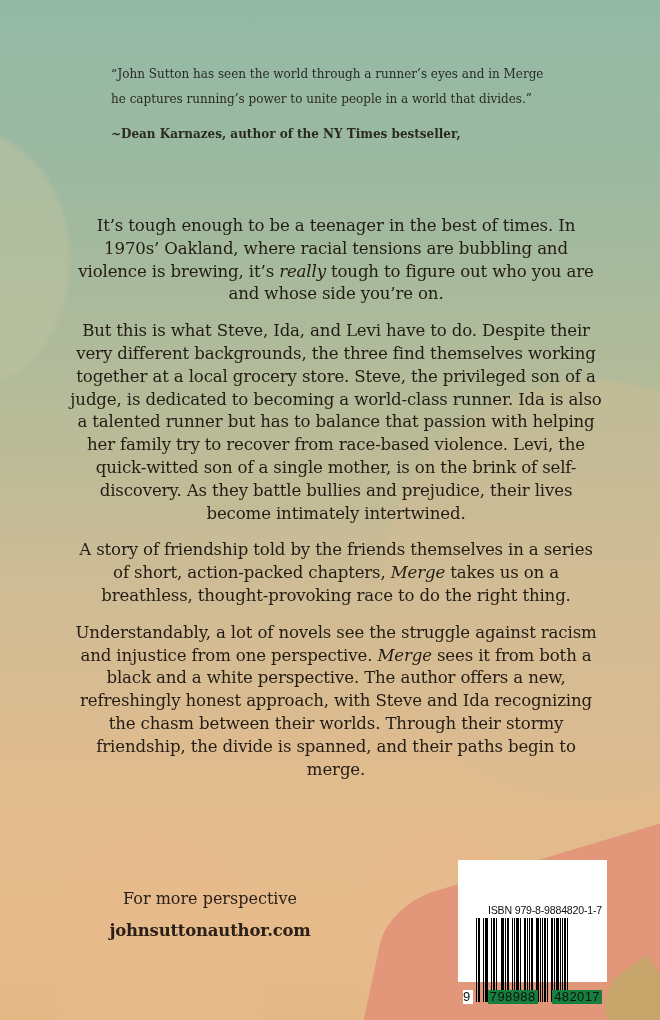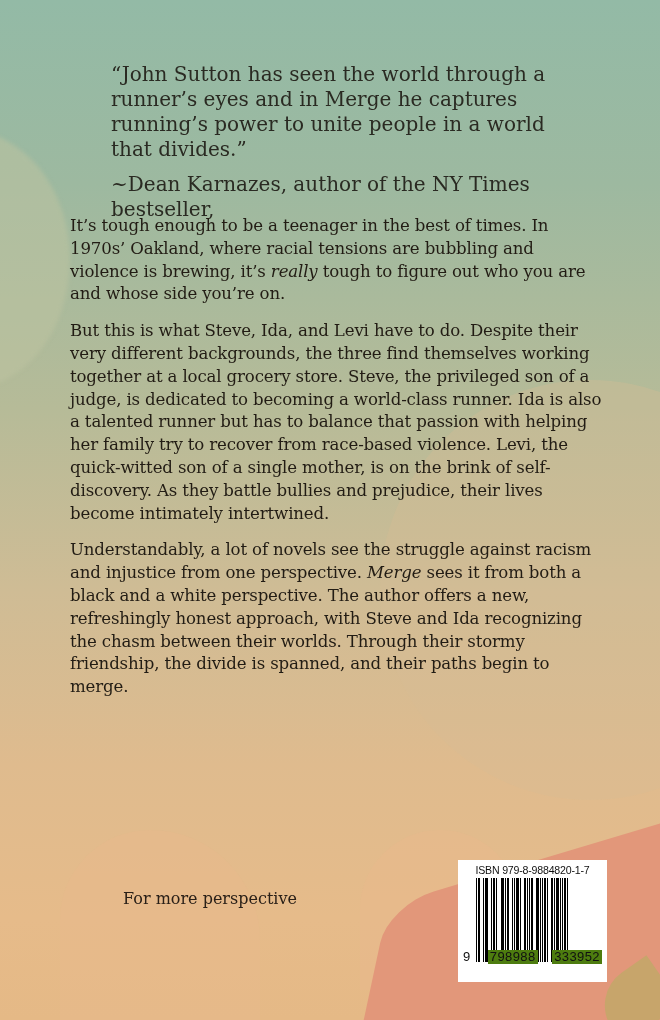--- a/index.html
+++ b/index.html
@@ -17,41 +17,41 @@
   .blob-5 { left: 360px; top: 830px; width: 160px; height: 160px; background: rgba(232,185,140,0.6); border-radius: 50% 50% 0 0; }
   .wedge {
     position: absolute; right: -40px; bottom: -20px; width: 320px; height: 260px;
     background: #e2977a; transform: skewX(-30deg) rotate(-20deg); transform-origin: bottom right;
     border-radius: 40px 0 0 0;
   }
   .wedge-tip { position: absolute; right: -10px; bottom: -10px; width: 70px; height: 60px; background: #c7a56b; transform: rotate(-35deg); border-radius: 40px 0 0 0; }
 
   .content { position: relative; z-index: 2; }
 
-  .quote-block { position: absolute; left: 111px; top: 62px; width: 440px; font-size: 20px; line-height: 25px; color: #2a2a22; }
+  .quote-block { position: absolute; left: 111px; top: 62px; width: 440px; font-size: 12px; line-height: 25px; color: #2a2a22; }
   .quote-block p { margin: 0; }
-  .quote-attrib { margin-top: 10px !important; }
+  .quote-attrib { margin-top: 10px !important; font-weight: bold; }
   .quote-book { font-style: italic; }
 
   .body-text { position: absolute; left: 70px; top: 215px; width: 540px; font-size: 16.6px; line-height: 22.8px; color: #221c14; letter-spacing: -0.15px; }
-  .body-text p { margin: 0 8px 14px 0; }
+  .body-text p { margin: 0 8px 14px 0; text-align: center; }
   .em { font-style: italic; }
 
   .info { position: absolute; left: 90px; top: 888px; width: 240px; text-align: center; color: #2a2018; }
   .info .l1, .info .l2 { font-size: 16px; line-height: 22px; display: block; }
   .info .url { font-size: 16.5px; line-height: 22px; display: block; margin-top: 10px; font-weight: bold; letter-spacing: -0.2px; }
 
   .barcode-box { position: absolute; left: 458px; top: 860px; width: 149px; height: 122px; background: #ffffff; box-sizing: border-box; padding: 4px 5px; }
-  .isbn-text { font-family: "Liberation Sans", "DejaVu Sans", sans-serif; font-size: 10.6px; line-height: 12px; color: #111; text-align: center; letter-spacing: -0.2px; display: block; }
+  .isbn-text { font-family: "Liberation Sans", "DejaVu Sans", sans-serif; font-size: 10.6px; line-height: 12px; color: #111; text-align: right; letter-spacing: -0.2px; display: block; margin-top: 40px; }
   .bars { display: flex; align-items: stretch; height: 84px; margin-top: 2px; margin-left: 13px; }
   .bars span { display: block; background: #000; margin-right: 1px; }
   .bars span.gap { background: transparent; }
   .digits { font-family: "Liberation Sans", "DejaVu Sans", sans-serif; font-size: 13px; line-height: 14px; color: #111; display: flex; justify-content: space-between; margin-top: -12px; position: relative; }
   .digits .d-lead { background: #fff; padding-right: 3px; }
-  .digits .d-group { background: #4d7c0f; padding: 0 2px; letter-spacing: 0.4px; }
+  .digits .d-group { background: #15803d; padding: 0 2px; letter-spacing: 0.4px; }
 </style>
 </head>
 <body>
 
 <div class="bg-layer">
   <div class="blob blob-1"></div>
   <div class="blob blob-3"></div>
   <div class="blob blob-4"></div>
   <div class="blob blob-5"></div>
   <div class="wedge"></div>
@@ -63,25 +63,27 @@
   <section class="quote-block">
     <p>“John Sutton has seen the world through a runner’s eyes and in Merge he captures running’s power to unite people in a world that divides.”</p>
     <p class="quote-attrib">
       <span>~Dean Karnazes, author of the NY Times bestseller,</span><br>
     </p>
   </section>
 
   <section class="body-text">
     <p><span>It’s tough enough to be a teenager in the best of times. In 1970s’ Oakland, where racial tensions are bubbling and violence is brewing, it’s </span><span class="em">really</span><span> tough to figure out who you are and whose side you’re on.</span></p>
     <p>But this is what Steve, Ida, and Levi have to do. Despite their very different backgrounds, the three find themselves working together at a local grocery store. Steve, the privileged son of a judge, is dedicated to becoming a world-class runner. Ida is also a talented runner but has to balance that passion with helping her family try to recover from race-based violence. Levi, the quick-witted son of a single mother, is on the brink of self-discovery. As they battle bullies and prejudice, their lives become intimately intertwined.</p>
+    <p><span>A story of friendship told by the friends themselves in a series of short, action-packed chapters, </span><span class="em">Merge</span><span> takes us on a breathless, thought-provoking race to do the right thing.</span></p>
     <p><span>Understandably, a lot of novels see the struggle against racism and injustice from one perspective. </span><span class="em">Merge</span><span> sees it from both a black and a white perspective. The author offers a new, refreshingly honest approach, with Steve and Ida recognizing the chasm between their worlds. Through their stormy friendship, the divide is spanned, and their paths begin to merge.</span></p>
   </section>
 
   <section class="info">
     <span class="l1">For more perspective</span>
+    <span class="url">johnsuttonauthor.com</span>
   </section>
 
   <div class="barcode-box">
     <span class="isbn-text">ISBN 979-8-9884820-1-7</span>
     <div class="bars">
       <span style="width:1px"></span>
         <span style="width:2px"></span>
         <span class="gap" style="width:1px"></span>
         <span style="width:1px"></span>
         <span style="width:3px"></span>
@@ -114,17 +116,17 @@
         <span style="width:1px"></span>
         <span style="width:3px"></span>
         <span style="width:1px"></span>
         <span style="width:1px"></span>
         <span style="width:2px"></span>
         <span style="width:1px"></span>
     </div>
     <div class="digits">
       <span class="d-lead">9</span>
       <span class="d-group">798988</span>
-      <span class="d-group">333952</span>
+      <span class="d-group">482017</span>
     </div>
   </div>
 
 </div>
 
 </body></html>

